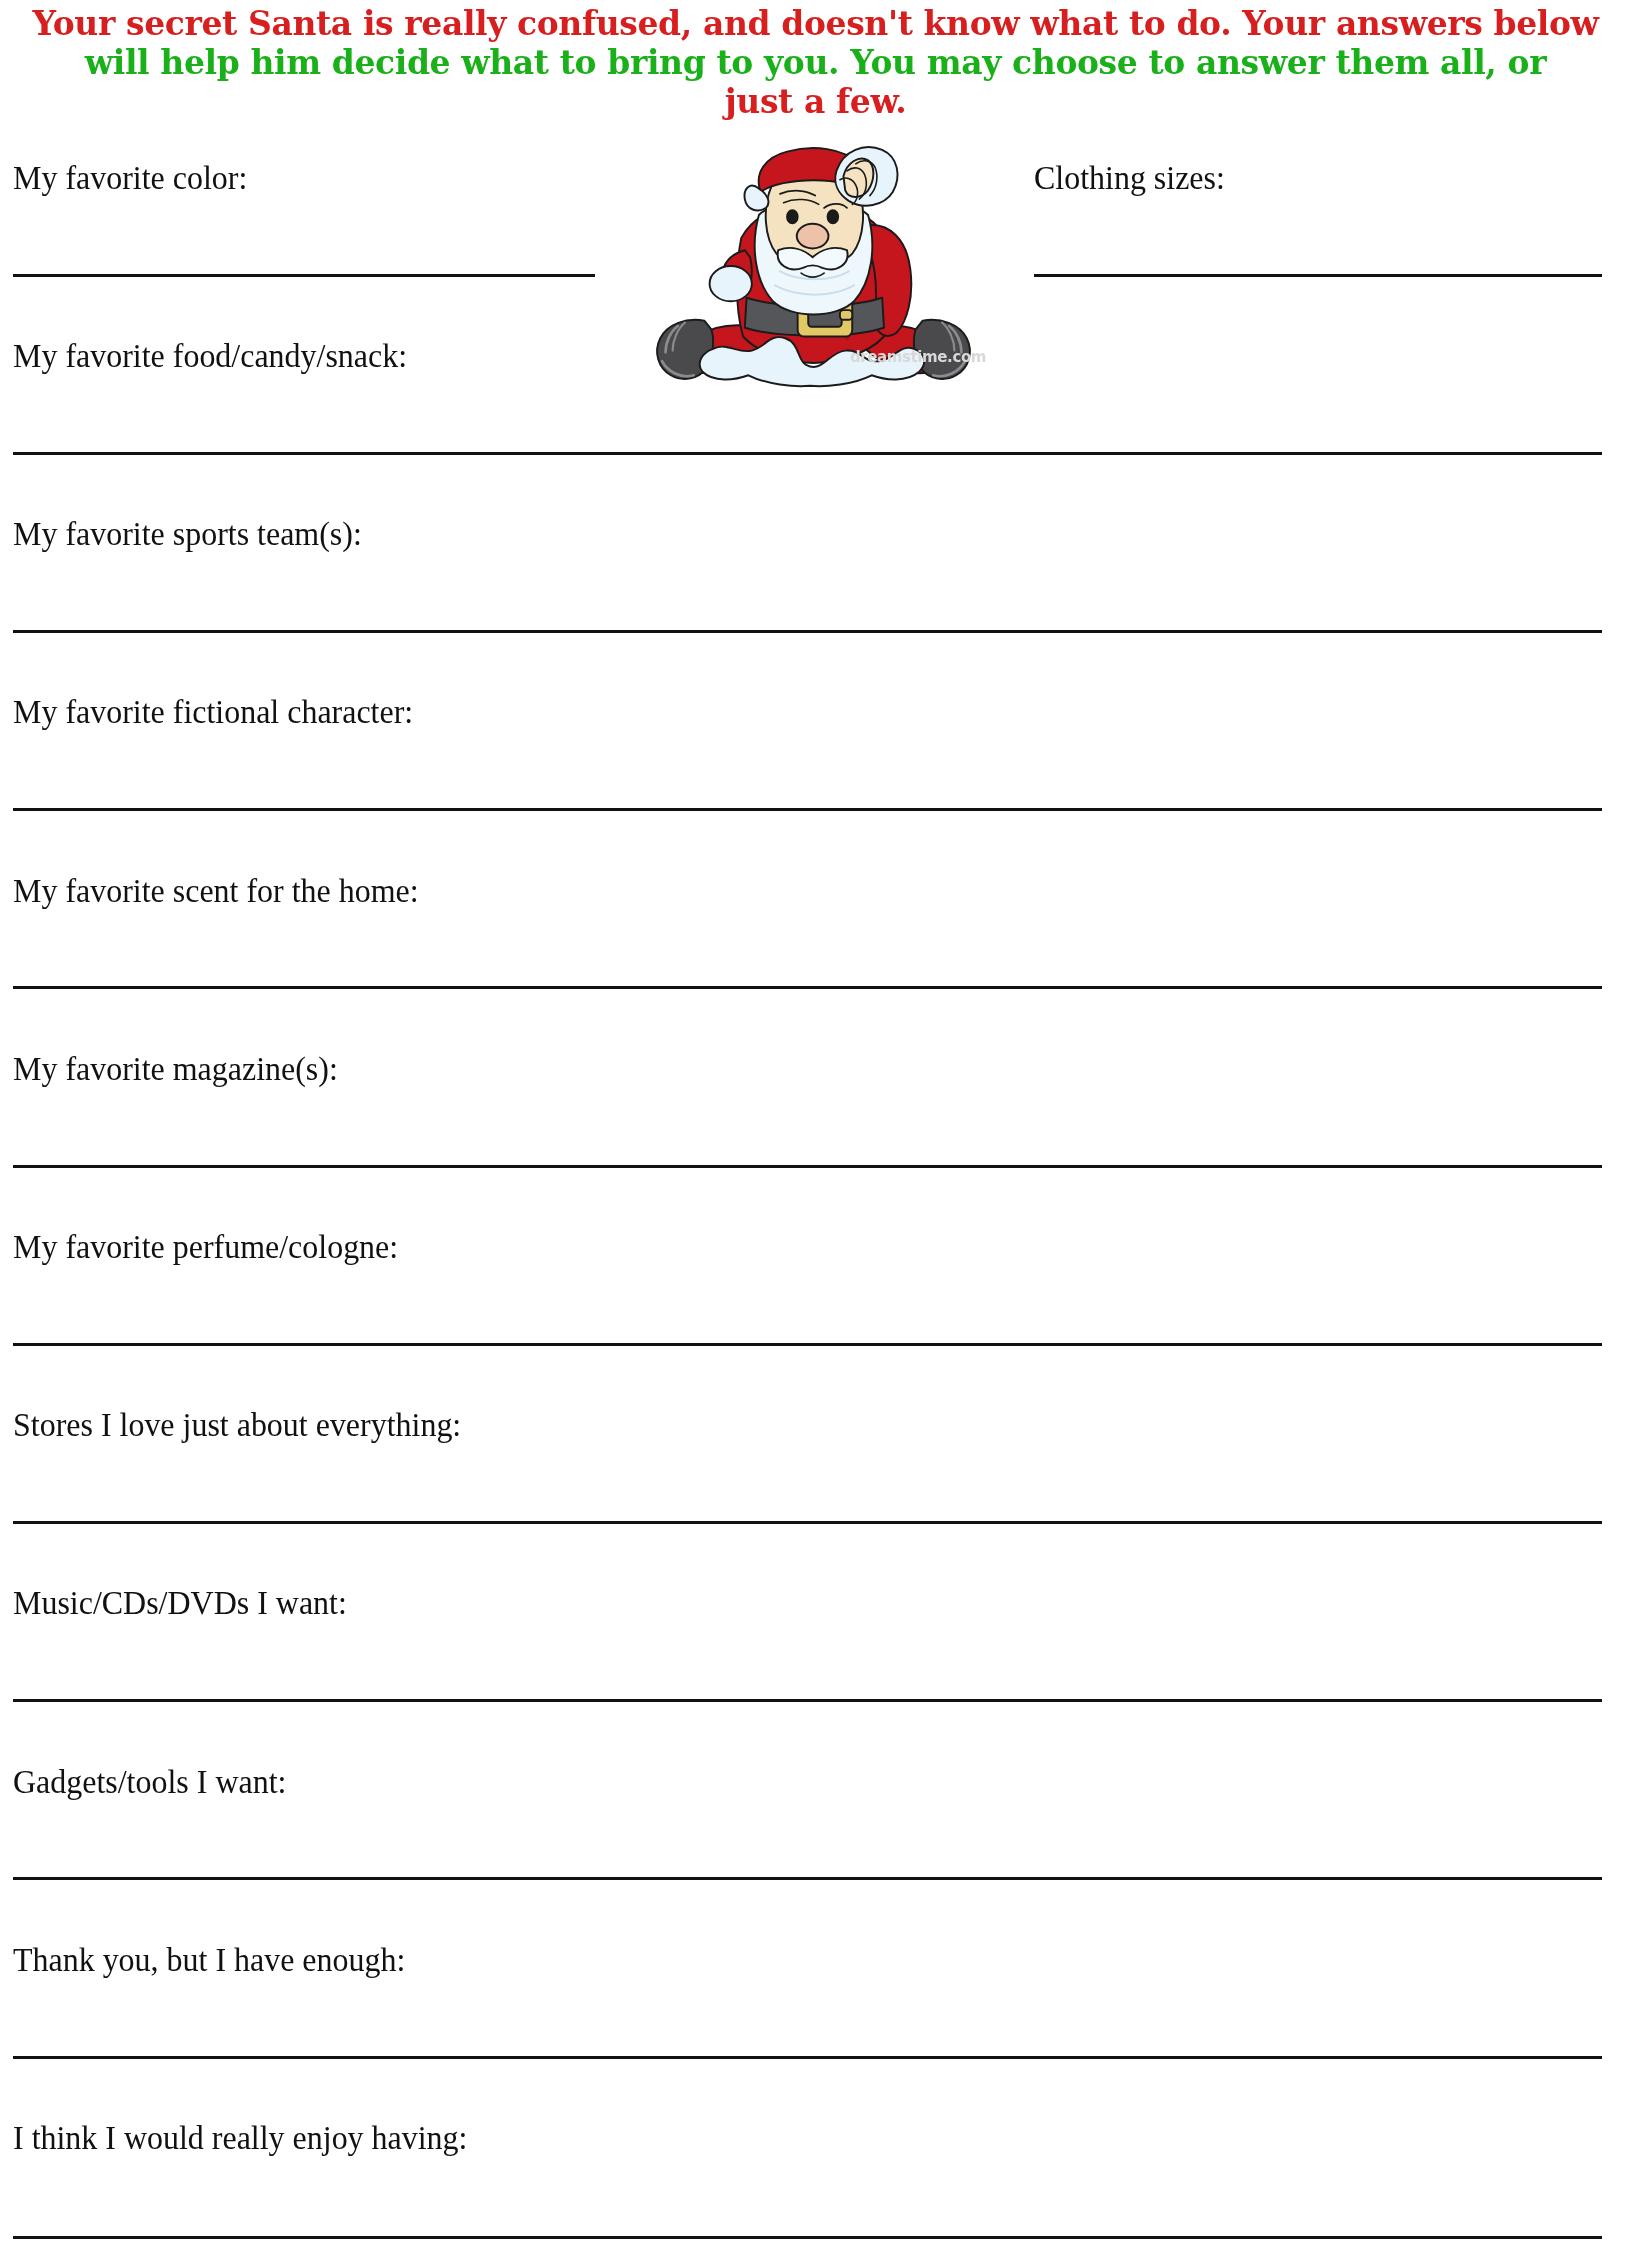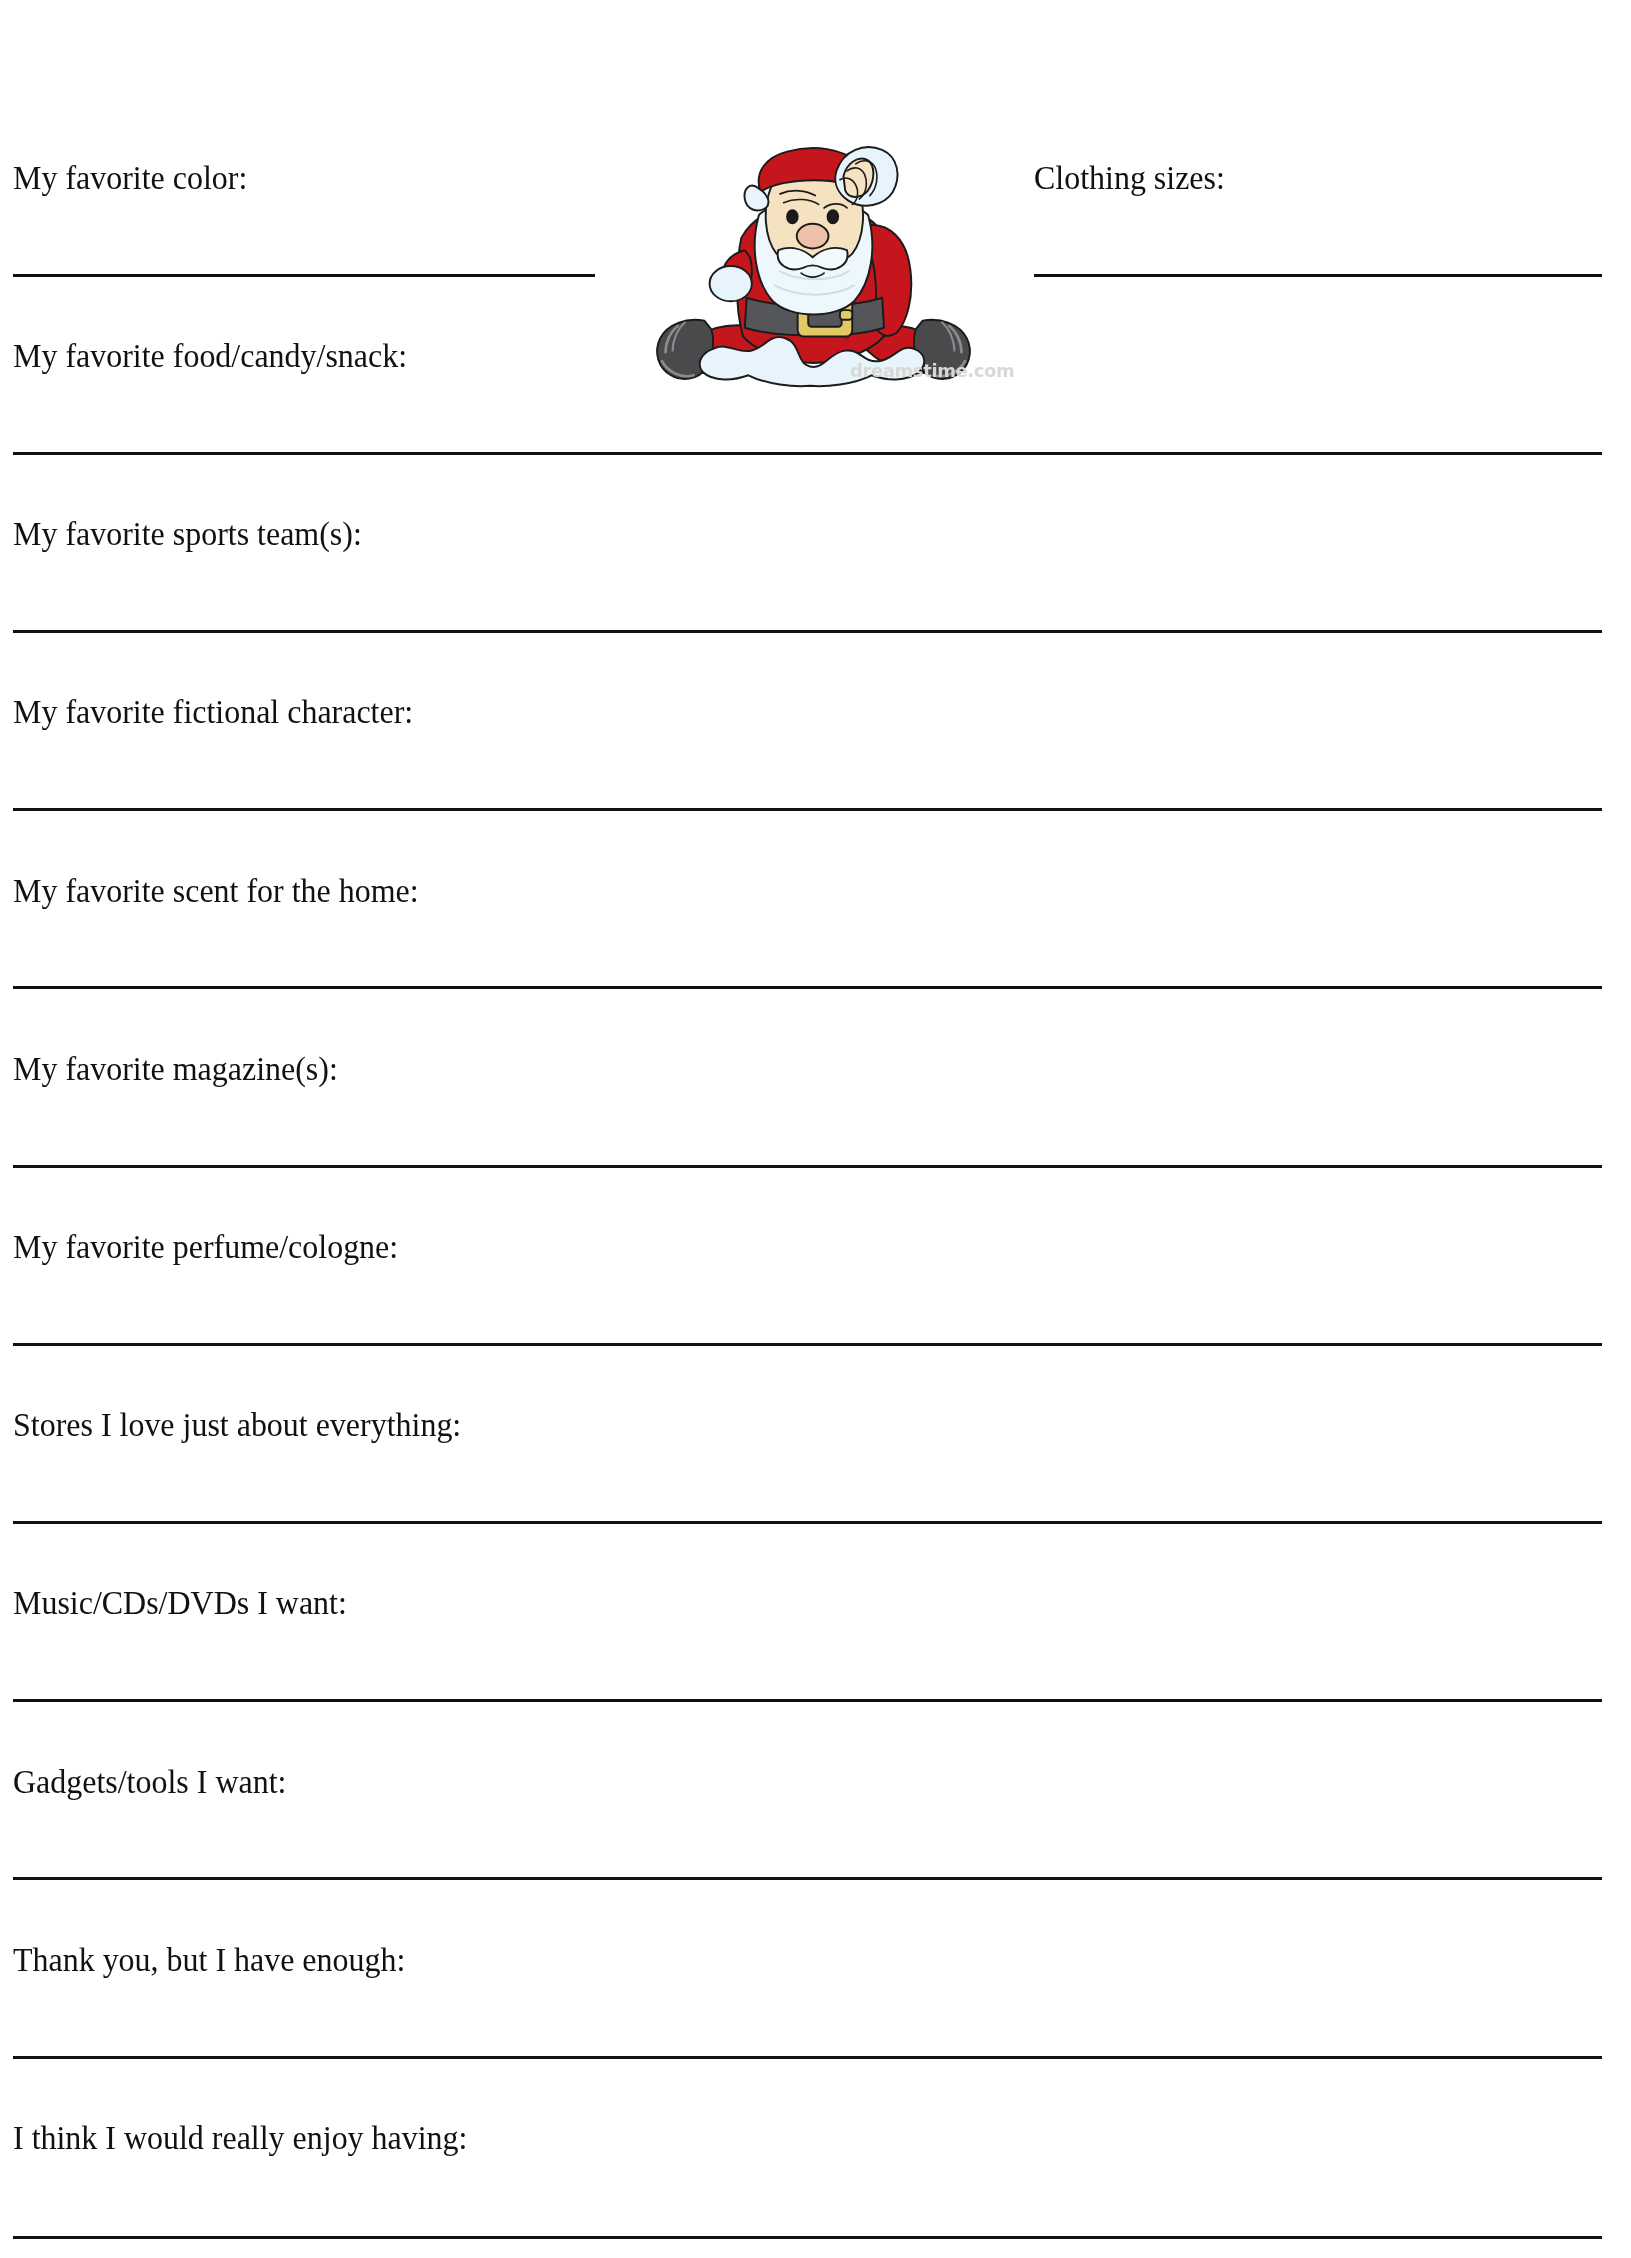--- a/index.html
+++ b/index.html
@@ -47,24 +47,24 @@
     position: absolute;
     left: 628px;
     top: 141px;
     width: 371px;
     height: 251px;
   }
   .santa svg { display: block; width: 100%; height: 100%; }
   .santa-watermark {
     position: absolute;
     left: 222px;
-    top: 219px;
+    top: 207px;
     font-family: "DejaVu Sans", sans-serif;
     font-weight: bold;
-    font-size: 18px;
+    font-size: 15px;
     color: #d8d8d8;
     letter-spacing: -0.4px;
     white-space: nowrap;
   }
 
   
   .field-label {
     position: absolute;
     font-family: "Liberation Serif", "DejaVu Serif", serif;
     font-size: 34px;
@@ -78,20 +78,25 @@
     position: absolute;
     height: 0;
     border-top: 3.5px solid #111111;
   }
 </style>
 </head>
 <body>
 
 <div class="page">
 
+  <div class="header">
+    <span class="header-line hl-1 hl-red">Your secret Santa is really confused, and doesn't know what to do.  Your answers below</span>
+    <span class="header-line hl-green">will help him decide what to bring to you.   You may choose to answer them all, or</span>
+    <span class="header-line hl-red">just a few.</span>
+  </div>
 
   <div class="santa">
     <svg viewBox="0 0 420 285" xmlns="http://www.w3.org/2000/svg" aria-hidden="true">
       <g stroke="#1b1b1b" stroke-width="2.2" stroke-linejoin="round" stroke-linecap="round">
 
         <path d="M150 212 C120 206 96 210 78 222 C62 233 58 247 66 256 C76 266 100 266 118 258 C136 250 150 238 158 228 Z" fill="#c4161c"></path>
 
         <path d="M268 212 C300 206 325 210 343 222 C359 233 362 247 354 256 C344 266 320 266 302 258 C284 250 270 238 262 228 Z" fill="#c4161c"></path>
 
         <path d="M86 204 C66 200 44 208 36 224 C28 240 34 258 48 266 C62 274 80 270 88 258 C96 246 98 226 94 214 Z" fill="#4a4a4d"></path>

